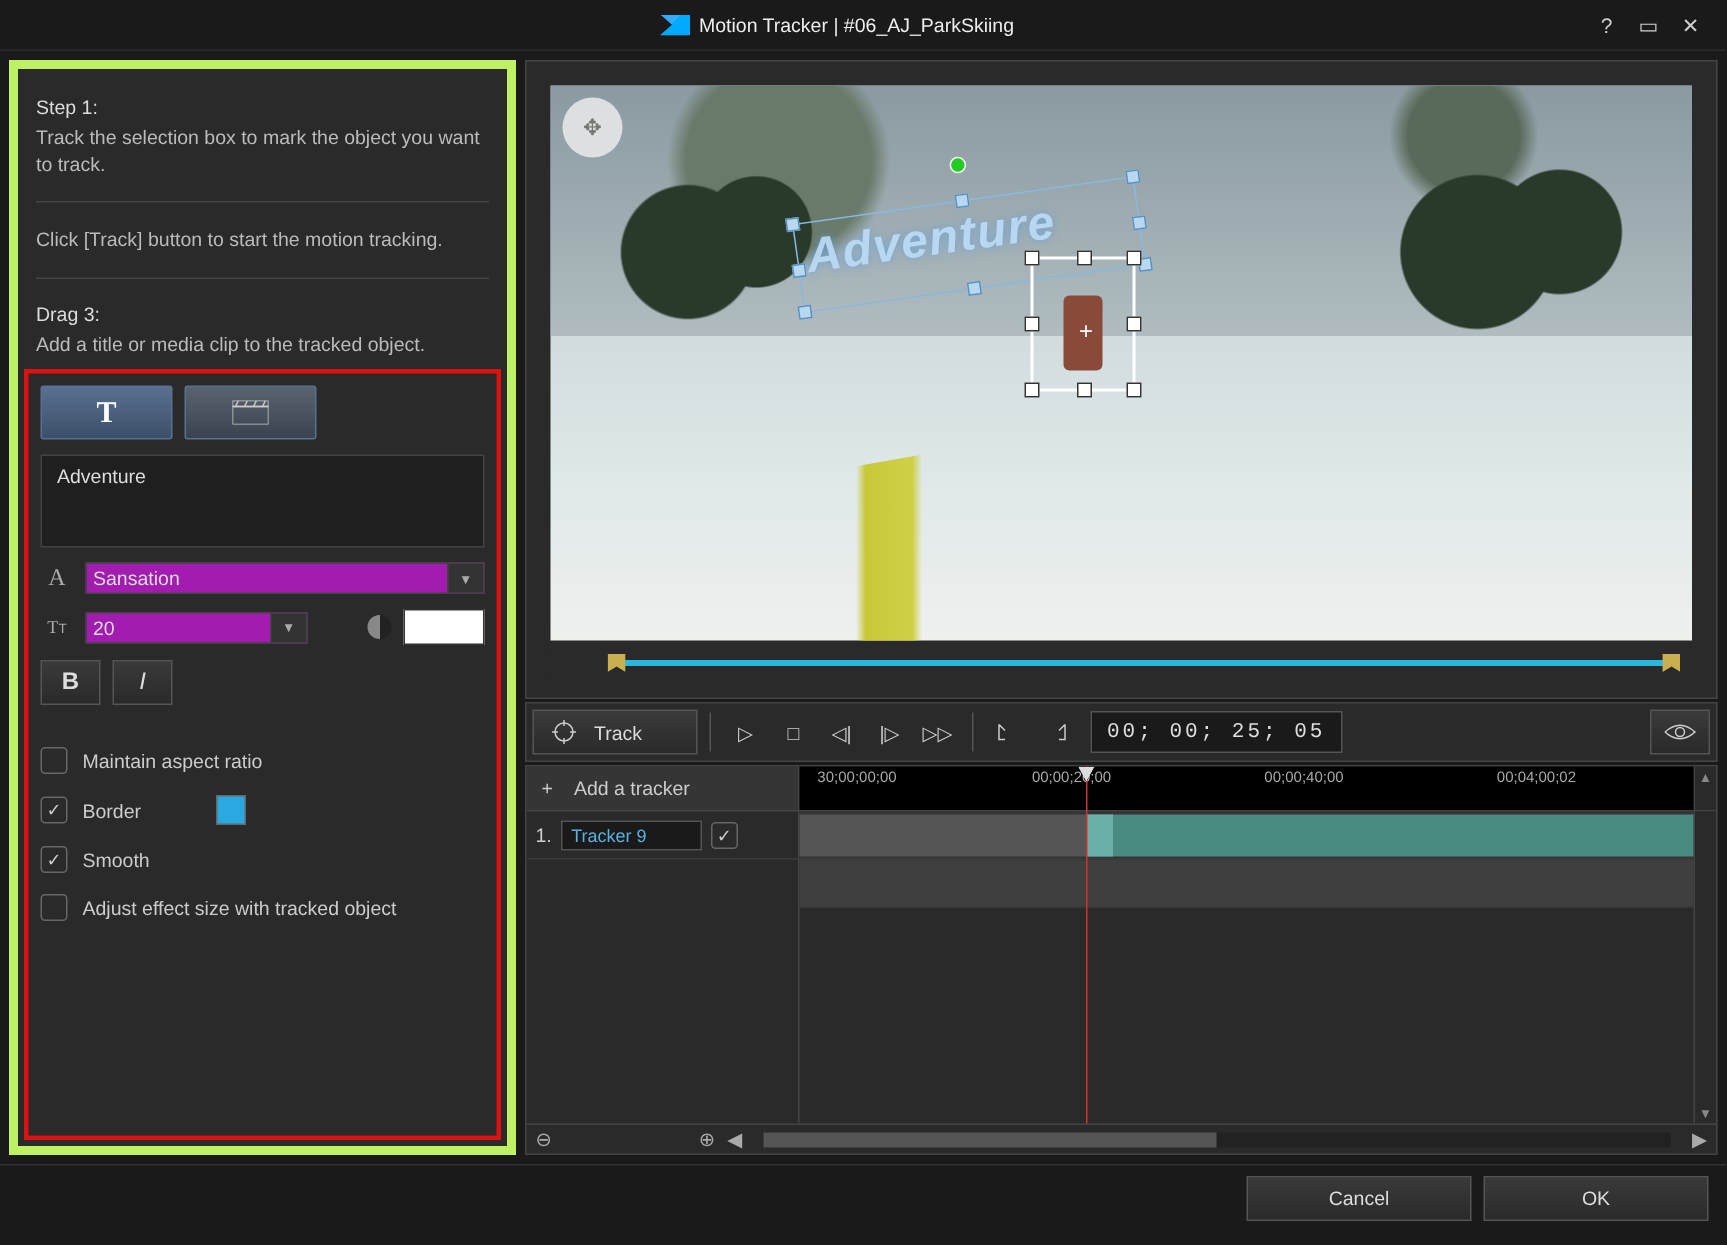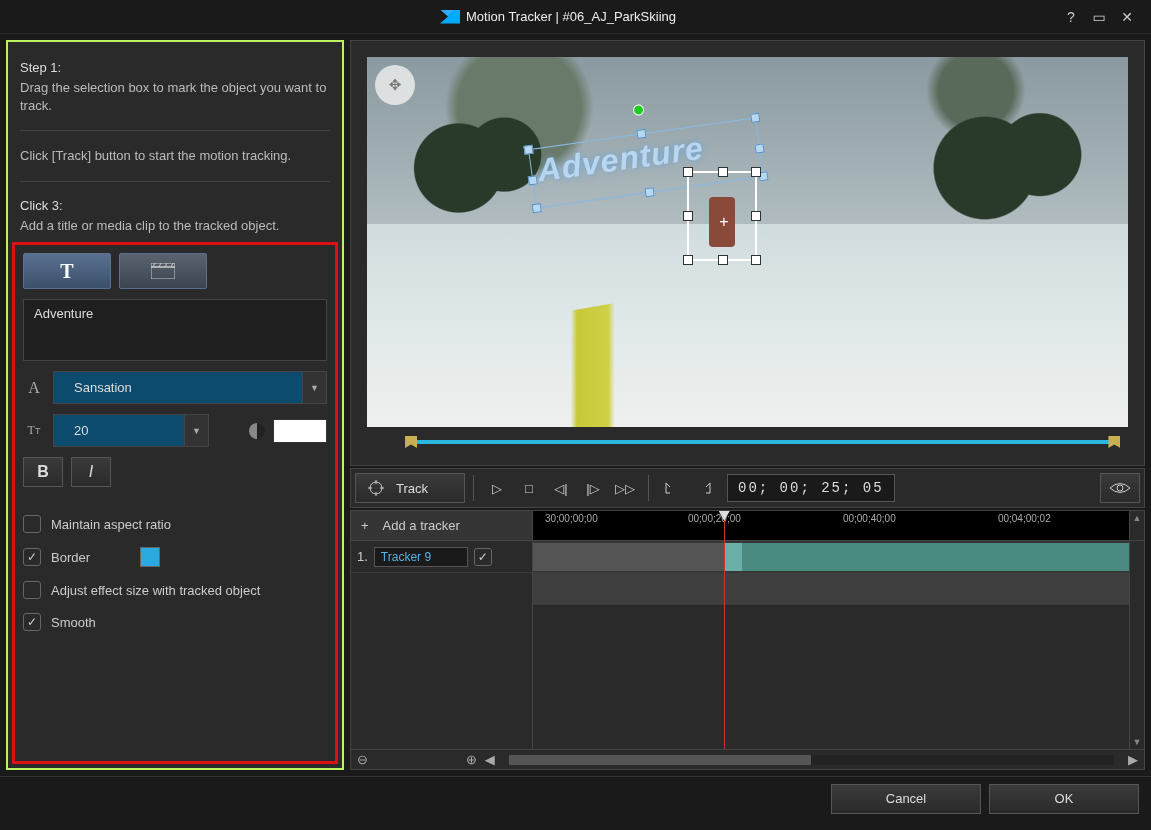--- a/index.html
+++ b/index.html
@@ -4,36 +4,36 @@
 <style>
 * { box-sizing: border-box; margin: 0; padding: 0; font-family: "Segoe UI", Arial, sans-serif; }
 body { background: #1a1a1a; width: 1151px; height: 830px; overflow: hidden; color: #ccc; font-size: 13px; }
 .titlebar { height: 34px; background: #1a1a1a; display: flex; align-items: center; padding: 0 10px; border-bottom: 1px solid #2a2a2a; }
 .titlebar .logo { width: 20px; height: 14px; background: linear-gradient(135deg,#3af 40%,#0af 40%); margin-left: 430px; clip-path: polygon(0 0,100% 0,100% 100%,0 100%,40% 50%); }
 .titlebar .title-txt { color: #eee; margin-left: 6px; font-size: 13px; }
 .titlebar .spacer { flex: 1; }
 .titlebar .winbtn { width: 28px; text-align: center; color: #ccc; cursor: pointer; font-size: 14px; }
 
 .main { display: flex; height: 742px; padding: 6px; gap: 6px; }
-.left-panel { width: 338px; background: #2a2a2a; border: 2px solid #bef264; display: flex; flex-direction: column; padding: 12px; gap: 10px; }
+.left-panel { width: 338px; background: #2a2a2a; border: 6px solid #bef264; display: flex; flex-direction: column; padding: 12px; gap: 10px; }
 .step { padding: 6px 0; }
 .step-label { color: #ddd; margin-bottom: 4px; }
 .step-text { color: #bbb; font-size: 13px; line-height: 1.35; }
 .hr { height: 1px; background: #444; }
 
 .redbox { border: 3px solid #d11; padding: 8px 8px 10px 8px; margin: -8px; flex: 1; display: flex; flex-direction: column; gap: 10px; }
 .tab-row { display: flex; gap: 8px; }
 .tab-btn { width: 88px; height: 36px; border: 1px solid #5a7090; background: linear-gradient(#5a7090,#3a506a); display: flex; align-items: center; justify-content: center; cursor: pointer; border-radius: 2px; }
 .tab-btn.inactive { background: linear-gradient(#5a6470,#3a4450); }
 .tab-btn span { color: #fff; font-family: Georgia, serif; font-size: 20px; }
 
 .textarea { background: #1f1f1f; border: 1px solid #444; height: 62px; padding: 6px 10px; color: #ddd; font-size: 13px; }
 .row { display: flex; align-items: center; gap: 8px; }
 .icon-label { width: 22px; text-align: center; color: #aaa; font-family: Georgia, serif; font-size: 16px; }
-.select { background: #0c4a6e; border: 1px solid #444; height: 33px; color: #ddd; padding: 0 20px; flex: 1; display: flex; align-items: center; position: relative; }
+.select { background: #a21caf; border: 1px solid #444; height: 21px; color: #ddd; padding: 0 4px; flex: 1; display: flex; align-items: center; position: relative; }
 .select .arrow { position: absolute; right: 0; top: 0; width: 24px; height: 100%; background: #333; border-left: 1px solid #444; display: flex; align-items: center; justify-content: center; font-size: 9px; color: #aaa; }
 .sz-input { width: 56px; }
 .color-chip { width: 54px; height: 24px; background: #fff; border: 1px solid #333; }
 .half-circle { width: 16px; height: 16px; border-radius: 50%; background: linear-gradient(90deg,#888 50%,#222 50%); }
 
 .btn-sq { width: 40px; height: 30px; background: linear-gradient(#3a3a3a,#2a2a2a); border: 1px solid #555; color: #ddd; display: flex; align-items: center; justify-content: center; cursor: pointer; font-family: Georgia, serif; font-size: 16px; }
 
 .check-row { display: flex; align-items: center; gap: 10px; padding: 2px 0; }
 .checkbox { width: 18px; height: 18px; border: 1px solid #666; border-radius: 3px; background: #2a2a2a; display: flex; align-items: center; justify-content: center; color: #ccc; font-size: 12px; cursor: pointer; }
 .checkbox.checked::after { content: "✓"; }
@@ -106,29 +106,29 @@
   <div class="spacer"></div>
   <div class="winbtn">?</div>
   <div class="winbtn">▭</div>
   <div class="winbtn">✕</div>
 </div>
 
 <div class="main">
   <div class="left-panel">
     <div class="step">
       <div class="step-label">Step 1:</div>
-      <div class="step-text">Drag the selection box to mark the object you want to track.</div>
+      <div class="step-text">Track the selection box to mark the object you want to track.</div>
     </div>
     <div class="hr"></div>
     <div class="step">
       <div class="step-text">Click [Track] button to start the motion tracking.</div>
     </div>
     <div class="hr"></div>
     <div class="step">
-      <div class="step-label">Click 3:</div>
+      <div class="step-label">Drag 3:</div>
       <div class="step-text">Add a title or media clip to the tracked object.</div>
     </div>
 
     <div class="redbox">
       <div class="tab-row">
         <div class="tab-btn">
             <span style="font-weight:bold">T</span>
           </div>
         <div class="tab-btn inactive">
           <svg width="24" height="16" viewBox="0 0 24 16">
@@ -174,26 +174,26 @@
         <div class="checkbox"></div>
         <span>Maintain aspect ratio</span>
       </div>
       <div class="check-row">
         <div class="checkbox checked"></div>
         <span>Border</span>
         <div style="width:30px"></div>
         <div class="swatch"></div>
       </div>
       <div class="check-row">
+        <div class="checkbox checked"></div>
+        <span>Smooth</span>
+      </div>
+      <div class="check-row">
         <div class="checkbox"></div>
         <span>Adjust effect size with tracked object</span>
-      </div>
-      <div class="check-row">
-        <div class="checkbox checked"></div>
-        <span>Smooth</span>
       </div>
     </div>
   </div>
 
   <div class="right-panel">
     <div class="preview-wrap">
       <div class="preview">
         <div class="mountains"></div>
         <div class="trees"></div>
         <div class="trees r"></div>

